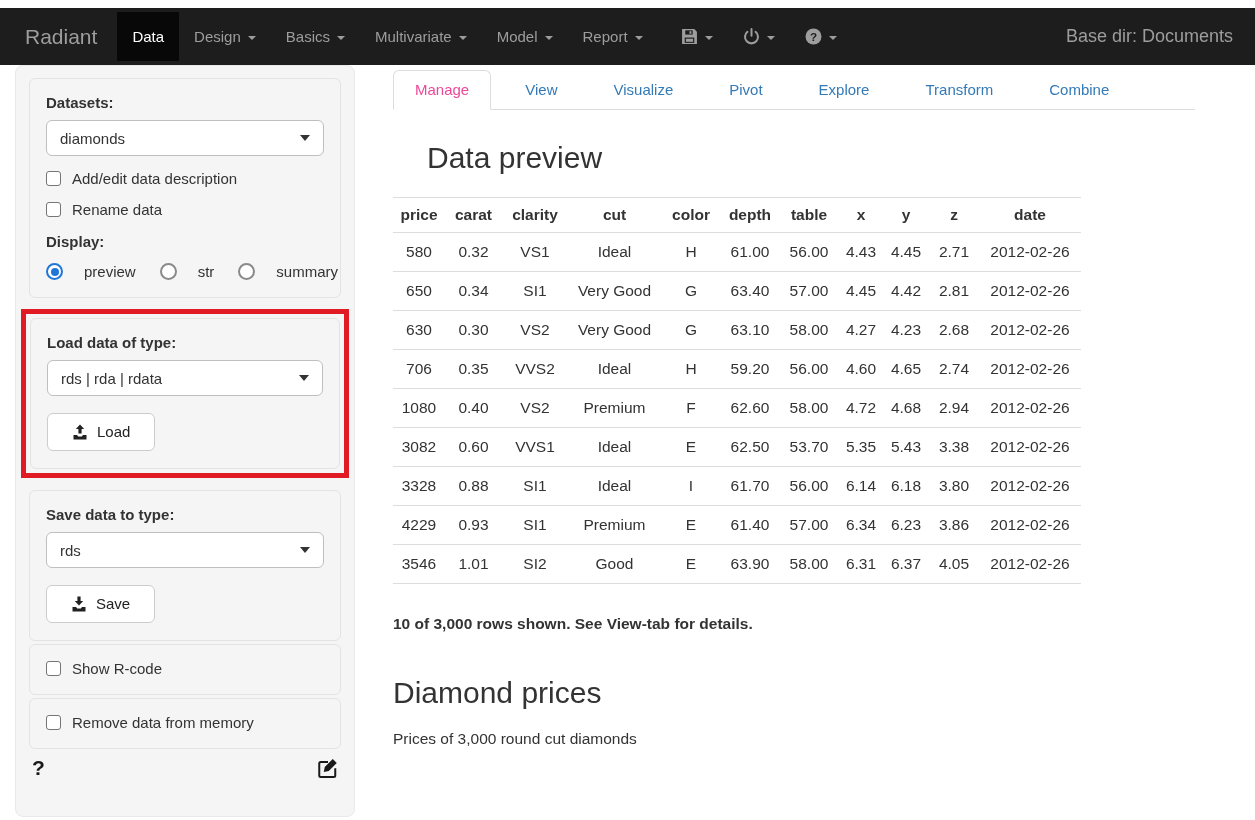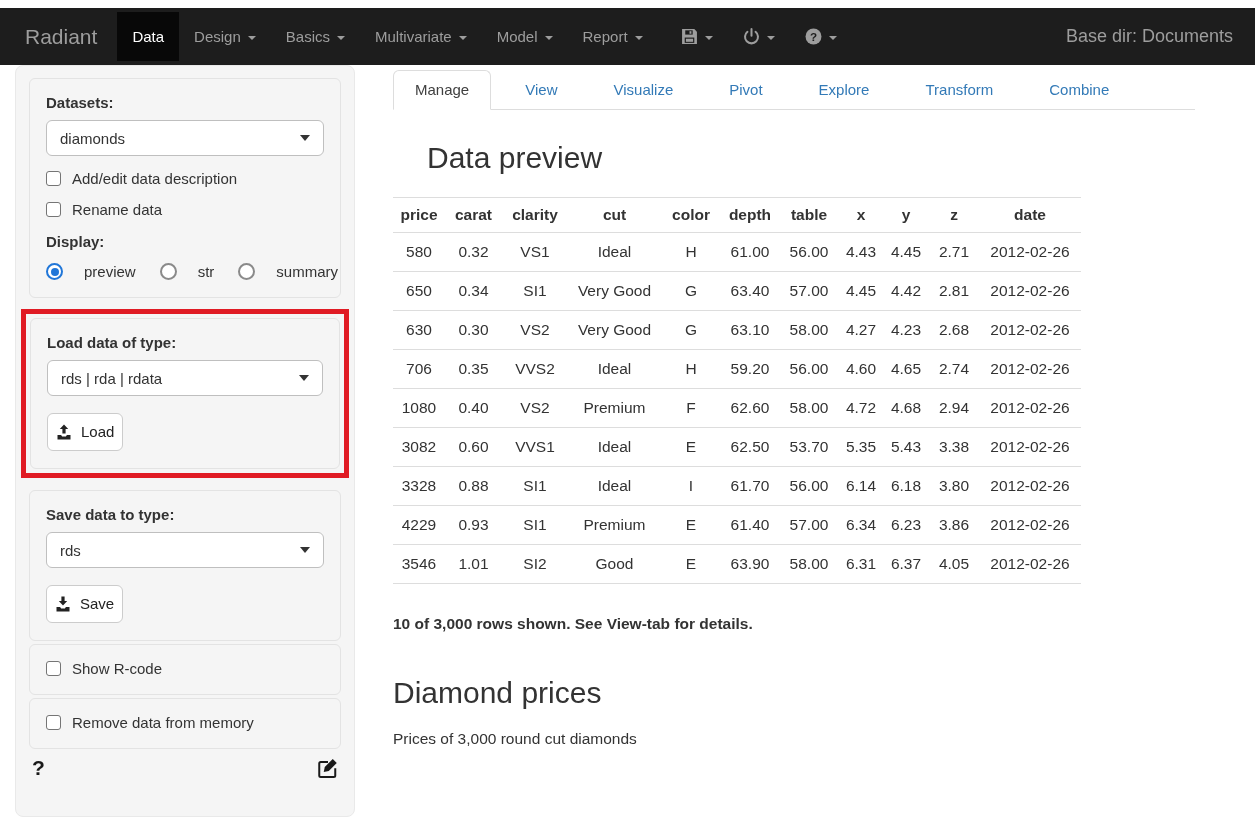--- a/index.html
+++ b/index.html
@@ -32,31 +32,31 @@
   .sel-caret{width:0;height:0;border-top:6px solid #333;border-left:5px solid transparent;border-right:5px solid transparent;}
   .check-row{display:flex;align-items:center;gap:11px;margin-top:14px;font-size:15px;cursor:pointer;}
   .cb{width:15px;height:15px;border:1px solid #757575;border-radius:3px;background:#fff;flex:none;}
   .radio-row{display:flex;align-items:center;gap:24px;margin-top:13px;font-size:15px;}
   .radio-opt{display:flex;align-items:center;gap:21px;cursor:pointer;}
   .rd{width:17px;height:17px;border-radius:50%;border:2px solid #8a8a8a;background:#fff;position:relative;flex:none;}
   .rd.sel{border-color:var(--radio-blue);}
   .rd.sel::after{content:"";position:absolute;inset:2.5px;border-radius:50%;background:var(--radio-blue);}
   .red-box{border:5px solid var(--accent-red);margin:11px -8px 12px;padding:4px;}
   .red-box .well{background:#f5f5f5;}
-  .btn{display:inline-flex;align-items:center;gap:9px;background:#fff;border:1px solid #ccc;border-radius:6px;padding:9px 8px 10px;font-size:15px;color:#222;margin-top:17px;cursor:pointer;}
+  .btn{display:inline-flex;align-items:center;gap:9px;background:#fff;border:1px solid #ccc;border-radius:6px;padding:9px 24px 10px;font-size:15px;color:#222;margin-top:17px;cursor:pointer;}
   .mt{margin-top:3px;}
   .side-footer{display:flex;justify-content:space-between;align-items:center;margin-top:7px;padding:0 3px;}
   .qmark{font-size:21px;font-weight:bold;color:#1a1a1a;}
   .edit-ic{color:#1a1a1a;display:inline-flex;}
   
   .main{position:absolute;left:393px;top:70px;width:802px;}
   ul.tabs{display:flex;list-style:none;margin:0;padding:0;border-bottom:1px solid var(--border-gray);}
   ul.tabs>li{margin-right:12px;margin-bottom:-1px;}
   ul.tabs>li>a{display:block;padding:10px 21px 11px;font-size:15px;color:var(--link-blue);text-decoration:none;border:1px solid transparent;border-radius:6px 6px 0 0;cursor:pointer;}
-  ul.tabs>li.active>a{background:#fff;border-color:var(--border-gray) var(--border-gray) #fff;color:#404040;}
+  ul.tabs>li.active>a{background:#fff;border-color:var(--border-gray) var(--border-gray) #fff;color:#ec4899;}
   h2{font-size:30px;font-weight:400;margin:0;color:#333;line-height:1.12;}
   .h-preview{margin-top:31px;margin-left:34px;}
   table.preview{border-collapse:collapse;width:688px;margin-top:22px;font-size:15.5px;color:#333;}
   table.preview th{border-top:1px solid var(--border-gray);border-bottom:1px solid var(--border-gray);padding:7px 6px;font-weight:bold;text-align:center;line-height:20px;}
   table.preview td{border-bottom:1px solid var(--border-gray);padding:9px 6px;text-align:center;line-height:20px;white-space:nowrap;}
   table.preview th:nth-child(1),table.preview td:nth-child(1){width:52px;}
   table.preview th:nth-child(2),table.preview td:nth-child(2){width:57px;}
   table.preview th:nth-child(3),table.preview td:nth-child(3){width:66px;}
   table.preview th:nth-child(4),table.preview td:nth-child(4){width:93px;}
   table.preview th:nth-child(5),table.preview td:nth-child(5){width:60px;}

